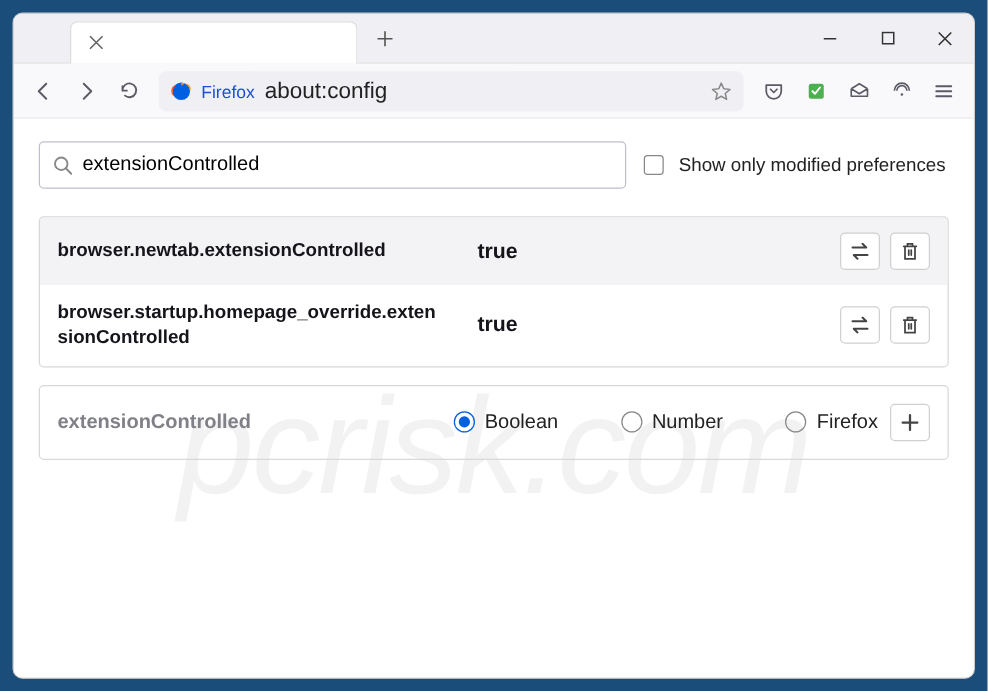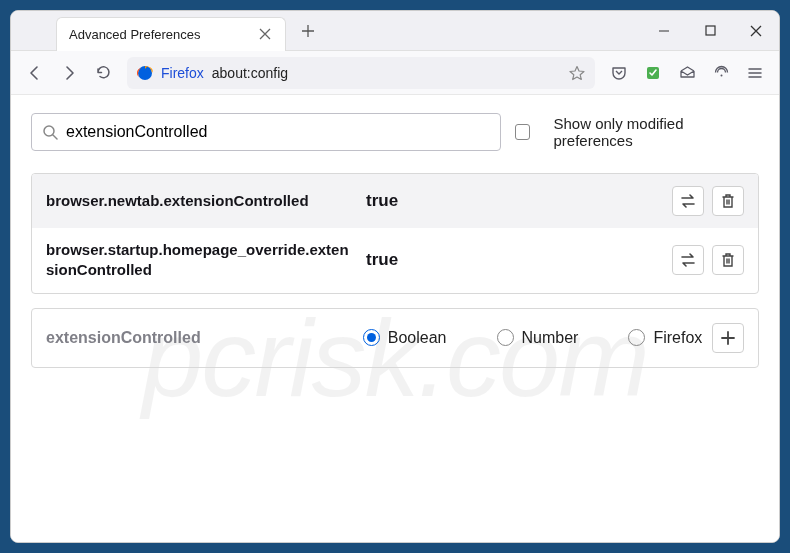--- a/index.html
+++ b/index.html
@@ -10,30 +10,30 @@
 .tab-title { font-size: 13px; color: #222; flex: 1; }
 .tab-close { width: 16px; height: 16px; display: flex; align-items: center; justify-content: center; cursor: pointer; color: #666; }
 .newtab { width: 28px; height: 28px; display: flex; align-items: center; justify-content: center; margin-left: 8px; cursor: pointer; color: #555; font-size: 18px; }
 .win-controls { margin-left: auto; display: flex; }
 .win-btn { width: 46px; height: 40px; display: flex; align-items: center; justify-content: center; cursor: pointer; color: #333; }
 .toolbar { height: 44px; display: flex; align-items: center; padding: 0 8px; gap: 2px; background: #f9f9fb; border-bottom: 1px solid #e8e8e8; }
 .tb-btn { width: 32px; height: 32px; display: flex; align-items: center; justify-content: center; border-radius: 4px; cursor: pointer; color: #5b5b66; }
 .urlbar { flex: 1; height: 32px; background: #f0f0f4; border-radius: 6px; display: flex; align-items: center; padding: 0 10px; margin: 0 6px; gap: 8px; }
 .ff-logo { width: 16px; height: 16px; }
 .url-label { font-size: 14px; color: #1d4ed8; }
-.url-text { font-size: 14px; color: #222; flex: 1; }
+.url-text { font-size: 18px; color: #222; flex: 1; }
 .star { color: #888; cursor: pointer; }
 .content { flex: 1; background: #fff; padding: 18px 20px; overflow: auto; position: relative; }
 .search-row { display: flex; align-items: center; gap: 14px; margin-bottom: 22px; }
 .search-box { flex: 0 0 470px; height: 38px; border: 1px solid #c0c0c8; border-radius: 4px; display: flex; align-items: center; padding: 0 10px; gap: 8px; }
 .search-box input { border: none; outline: none; font-size: 16px; flex: 1; background: transparent; }
-.checkbox-wrap { display: flex; align-items: center; gap: 23px; font-size: 15px; color: #222; }
+.checkbox-wrap { display: flex; align-items: center; gap: 12px; font-size: 15px; color: #222; }
 .cb { width: 16px; height: 16px; border: 1px solid #888; border-radius: 3px; cursor: pointer; }
 .prefs-table { border: 1px solid #d8d8d8; border-radius: 4px; overflow: hidden; }
-.pref-row { display: flex; align-items: center; padding: 12px 14px; min-height: 50px; gap: 10px; }
+.pref-row { display: flex; align-items: center; padding: 12px 14px; min-height: 50px; gap: 26px; }
 .pref-row.striped { background: #f3f3f5; }
 .pref-name { font-size: 15px; font-weight: 700; color: #15141a; width: 310px; word-break: break-word; line-height: 1.35; }
 .pref-value { font-size: 17px; font-weight: 700; color: #15141a; flex: 1; }
 .row-actions { display: flex; gap: 8px; }
 .action-btn { width: 32px; height: 30px; border: 1px solid #d0d0d0; border-radius: 4px; background: #fff; display: flex; align-items: center; justify-content: center; cursor: pointer; color: #444; }
 .add-row { border: 1px solid #d8d8d8; border-radius: 4px; display: flex; align-items: center; padding: 14px 14px; margin-top: 14px; gap: 10px; }
 .add-name { font-size: 16px; font-weight: 700; color: #808088; width: 310px; }
 .radios { flex: 1; display: flex; gap: 50px; align-items: center; }
 .radio-opt { display: flex; align-items: center; gap: 8px; font-size: 16px; color: #222; cursor: pointer; }
 .radio { width: 17px; height: 17px; border: 1.5px solid #888; border-radius: 50%; display: flex; align-items: center; justify-content: center; }
@@ -43,21 +43,20 @@
 .content > *:not(.watermark) { position: relative; z-index: 1; }
 svg { display: block; }
 </style>
 </head>
 <body>
 
 <div class="window">
 
   <div class="titlebar">
     <div class="tab">
-      <span class="tab-title">Advanced Preferences</span>
       <span class="tab-close">
         <svg width="12" height="12" viewBox="0 0 12 12">
             <path d="M1 1 L11 11 M11 1 L1 11" stroke="currentColor" stroke-width="1.3"></path>
           </svg>
       </span>
     </div>
     <div class="newtab">
       <svg width="14" height="14" viewBox="0 0 14 14">
           <path d="M7 1 V13 M1 7 H13" stroke="currentColor" stroke-width="1.3"></path>
         </svg>

